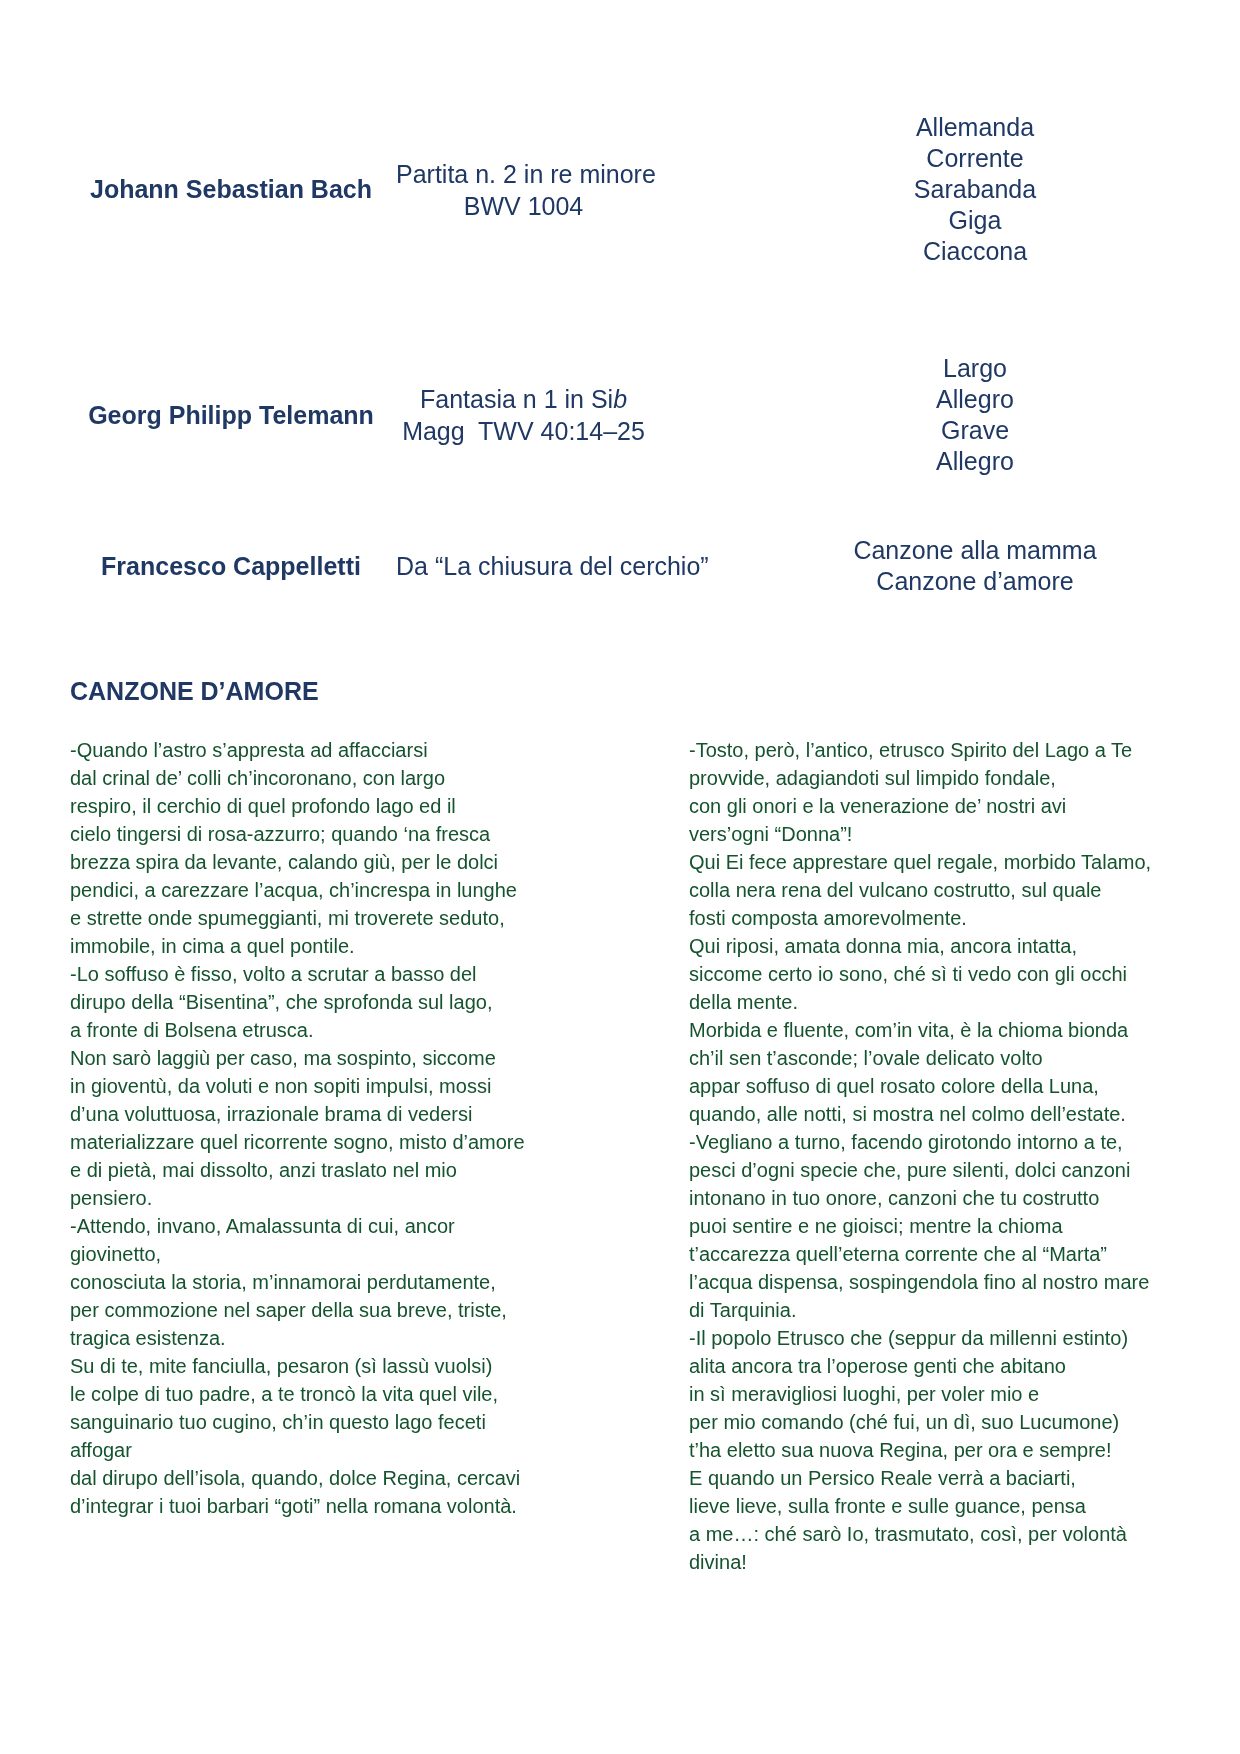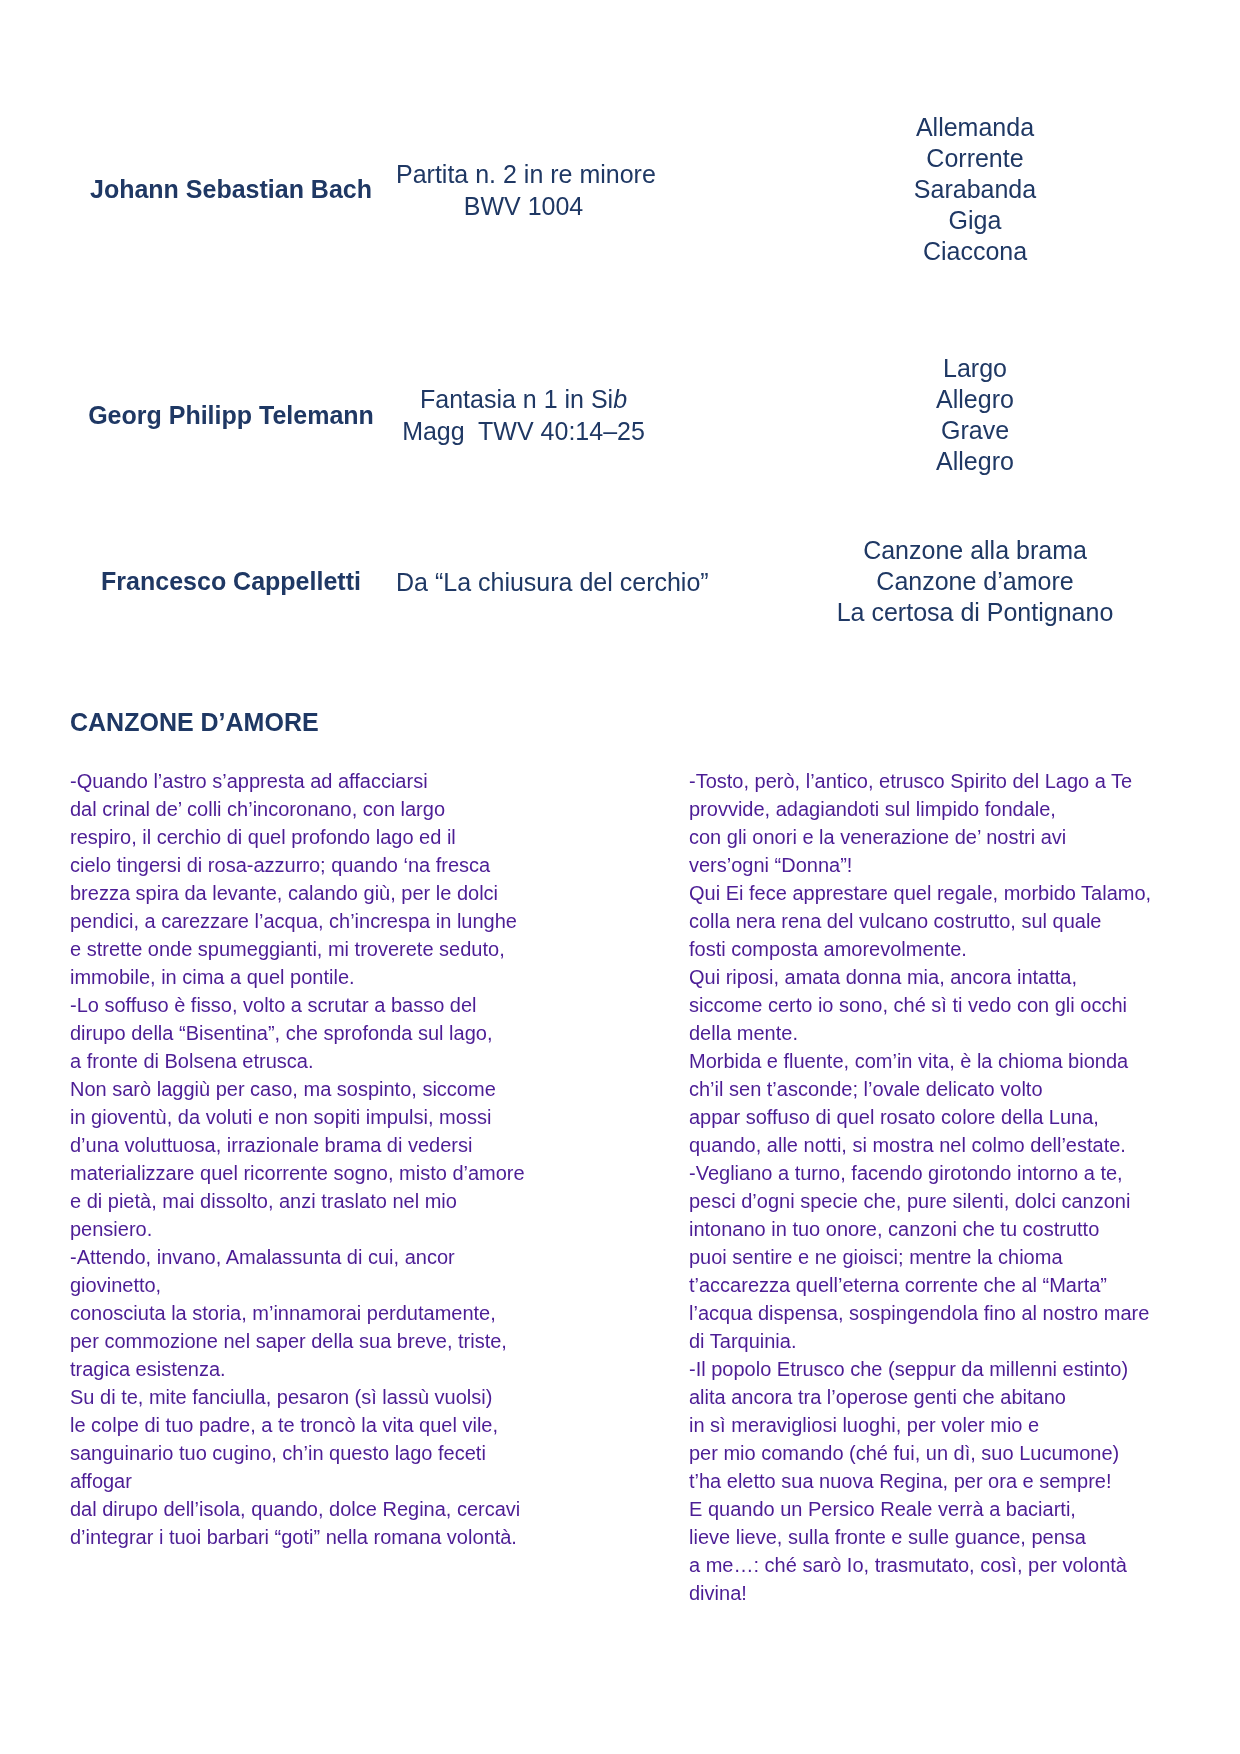--- a/index.html
+++ b/index.html
@@ -62,21 +62,21 @@
   .lyrics {
     display: flex;
     align-items: flex-start;
     margin-left: 4px;
   }
   .lyrics .col-left  { width: 515px; flex: 0 0 515px; }
   .lyrics .col-right { margin-left: 104px; flex: 1 1 auto; }
   .lyric-line {
     font-size: 20px;
     line-height: 28px;
-    color: #4c1d95;
+    color: #14532d;
     white-space: pre;
   }
 </style>
 </head>
 <body>
 
 <div class="page">
 
   <div class="program-row row-1">
     <div class="composer">Johann Sebastian Bach</div>
@@ -106,23 +106,22 @@
         <div class="movement-line">Allegro</div>
       </div>
   </div>
 
   <div class="program-row row-3">
     <div class="composer">Francesco Cappelletti</div>
     <div class="piece">
       <div class="piece-line">Da “La chiusura del cerchio”</div>
     </div>
     <div class="movements">
-        <div class="movement-line">Canzone alla brama</div>
+        <div class="movement-line">Canzone alla mamma</div>
         <div class="movement-line">Canzone d’amore</div>
-        <div class="movement-line">La certosa di Pontignano</div>
       </div>
   </div>
 
   <h2 class="song-title">CANZONE D’AMORE</h2>
 
   <div class="lyrics">
     <div class="col-left">
         <div class="lyric-line">-Quando l’astro s’appresta ad affacciarsi</div>
         <div class="lyric-line">dal crinal de’ colli ch’incoronano, con largo</div>
         <div class="lyric-line">respiro, il cerchio di quel profondo lago ed il</div>

